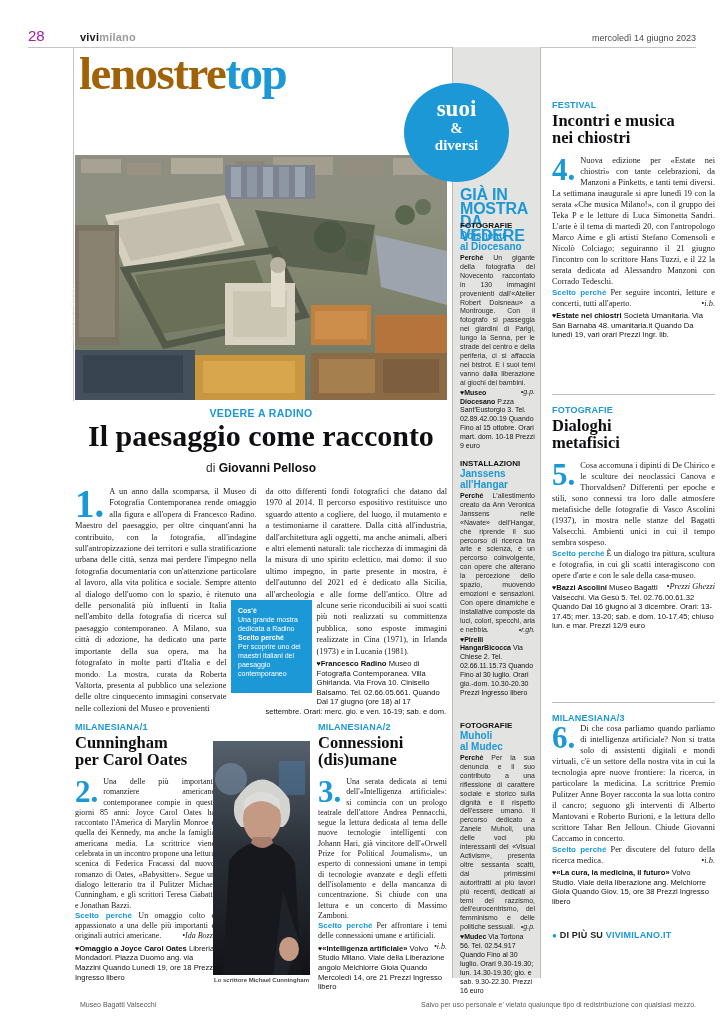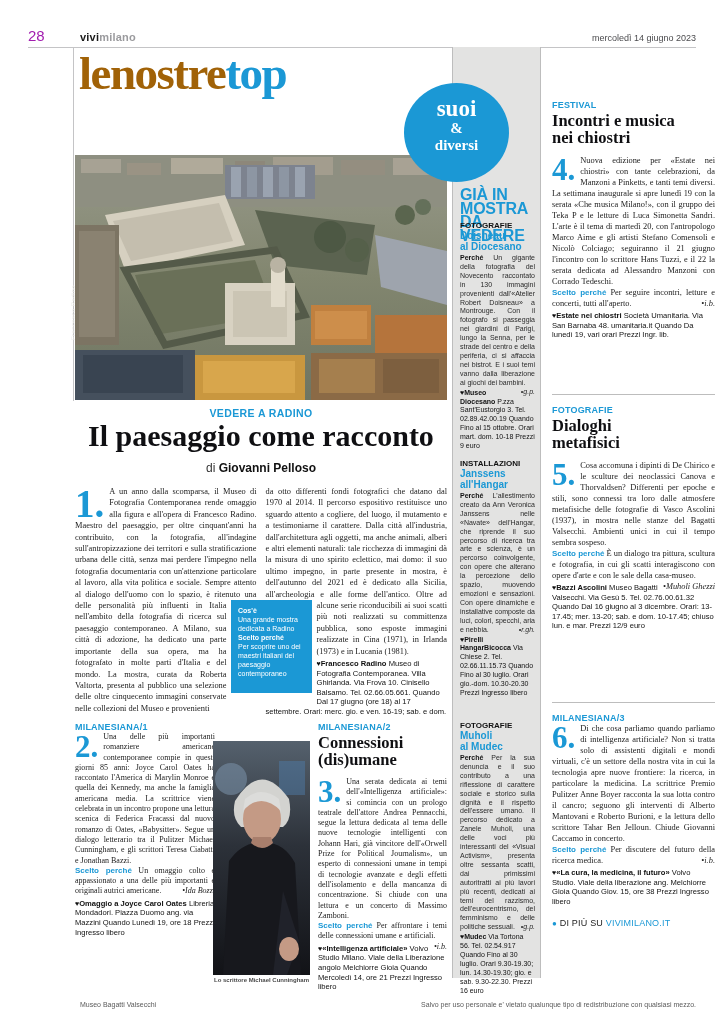--- a/index.html
+++ b/index.html
@@ -84,21 +84,21 @@
   .scelto{font-family:"Liberation Serif",serif;font-size:8.4px;line-height:11px;margin:0;
           text-align:justify;color:#222;}
   .scelto .lead{font-family:"Liberation Sans",sans-serif;font-size:8px;font-weight:bold;color:#1b98d5;}
   .scelto .credit{float:right;font-style:italic;}
   .rdiv{left:552px;width:163px;height:1px;background:#bdbdbd;}
   #festival{top:100px;}
   #dialoghi{top:405px;}
   #rdiv-1{top:394px;}
   #rdiv-2{top:702px;}
   #milanesiana3{top:713px;}
-  #more-link{margin-top:12px;font-size:9px;font-weight:normal;letter-spacing:.2px;color:#222;}
+  #more-link{margin-top:24px;font-size:9px;font-weight:bold;letter-spacing:.2px;color:#222;}
   #more-link .dot{color:#1b98d5;font-size:8px;}
   #more-link .site{color:#1b98d5;}
 
   
   .bcol{top:722px;overflow:hidden;}
   #bcolA{left:75px;width:140px;height:292px;}
   #bcolB{left:318px;width:129px;height:292px;}
   .bcol .rbody,.bcol .scelto{font-size:8px;line-height:10.3px;}
   #cunningham{left:213px;top:741px;width:97px;height:234px;}
   #cunningham svg{display:block;width:97px;height:234px;}
@@ -273,21 +273,21 @@
     </p>
   </div>
 
   <div class="abs rdiv" id="rdiv-1"></div>
 
   <div class="abs rblock" id="dialoghi">
     <div class="rlabel">FOTOGRAFIE</div>
     <h2 class="rtitle pre">Dialoghi
 metafisici</h2>
     <p class="rbody"><span class="num">5.</span><span>Cosa accomuna i dipinti di De Chirico e le sculture dei neoclassici Canova e Thorvaldsen? Differenti per epoche e stili, sono connessi tra loro dalle atmosfere metafisiche delle fotografie di Vasco Ascolini (1937), in mostra nelle stanze del Bagatti Valsecchi. Ambienti unici in cui il tempo sembra sospeso.</span></p>
-    <p class="scelto"><span class="lead">Scelto perché</span> <span>È un dialogo tra pittura, scultura e fotografia, in cui gli scatti interagiscono con opere d'arte e con le sale della casa-museo.</span> <span class="credit">•Muholi Ghezzi</span></p>
+    <p class="scelto"><span class="lead">Scelto perché</span> <span>È un dialogo tra pittura, scultura e fotografia, in cui gli scatti interagiscono con opere d'arte e con le sale della casa-museo.</span> <span class="credit">•Prezzi Ghezzi</span></p>
     <p class="listing">
       <span class="mark">♥</span><b>Bazzi Ascolini</b>
       <span>Museo Bagatti Valsecchi. Via Gesù 5. Tel. 02.76.00.61.32 Quando Dal 16 giugno al 3 dicembre. Orari: 13-17.45; mer. 13-20; sab. e dom. 10-17.45; chiuso lun. e mar. Prezzi 12/9 euro</span>
     </p>
   </div>
 
   <div class="abs rdiv" id="rdiv-2"></div>
 
   <div class="abs rblock" id="milanesiana3">
     <div class="rlabel">MILANESIANA/3</div>
@@ -299,20 +299,22 @@
     </p>
     <div id="more-link">
       <span class="dot">●</span>
       <span>DI PIÙ SU</span>
       <span class="site">VIVIMILANO.IT</span>
     </div>
   </div>
 
   <div class="abs bcol" id="bcolA">
     <div class="rlabel">MILANESIANA/1</div>
+    <h2 class="rtitle pre">Cunningham
+per Carol Oates</h2>
     <p class="rbody"><span class="num">2.</span><span>Una delle più importanti romanziere americane contemporanee compie in questi giorni 85 anni: Joyce Carol Oates ha raccontato l'America di Marylin Monroe e quella dei Kennedy, ma anche la famiglia americana media. La scrittrice viene celebrata in un incontro propone una lettura scenica di Federica Fracassi dal nuovo romanzo di Oates, «Babysitter». Segue un dialogo letterario tra il Pulitzer Michael Cunningham, e gli scrittori Teresa Ciabatti e Jonathan Bazzi.</span></p>
     <p class="scelto"><span class="lead">Scelto perché</span> <span>Un omaggio colto e appassionato a una delle più importanti e originali autrici americane.</span> <span class="credit">•Ida Bozzi</span></p>
     <p class="listing">
       <span class="mark">♥</span><b>Omaggio a Joyce Carol Oates</b>
       <span>Libreria Mondadori. Piazza Duomo ang. via Mazzini Quando Lunedì 19, ore 18 Prezzi Ingresso libero</span>
     </p>
   </div>
 
   <div class="abs" id="cunningham">
     <svg viewBox="0 0 97 234" preserveAspectRatio="none">

